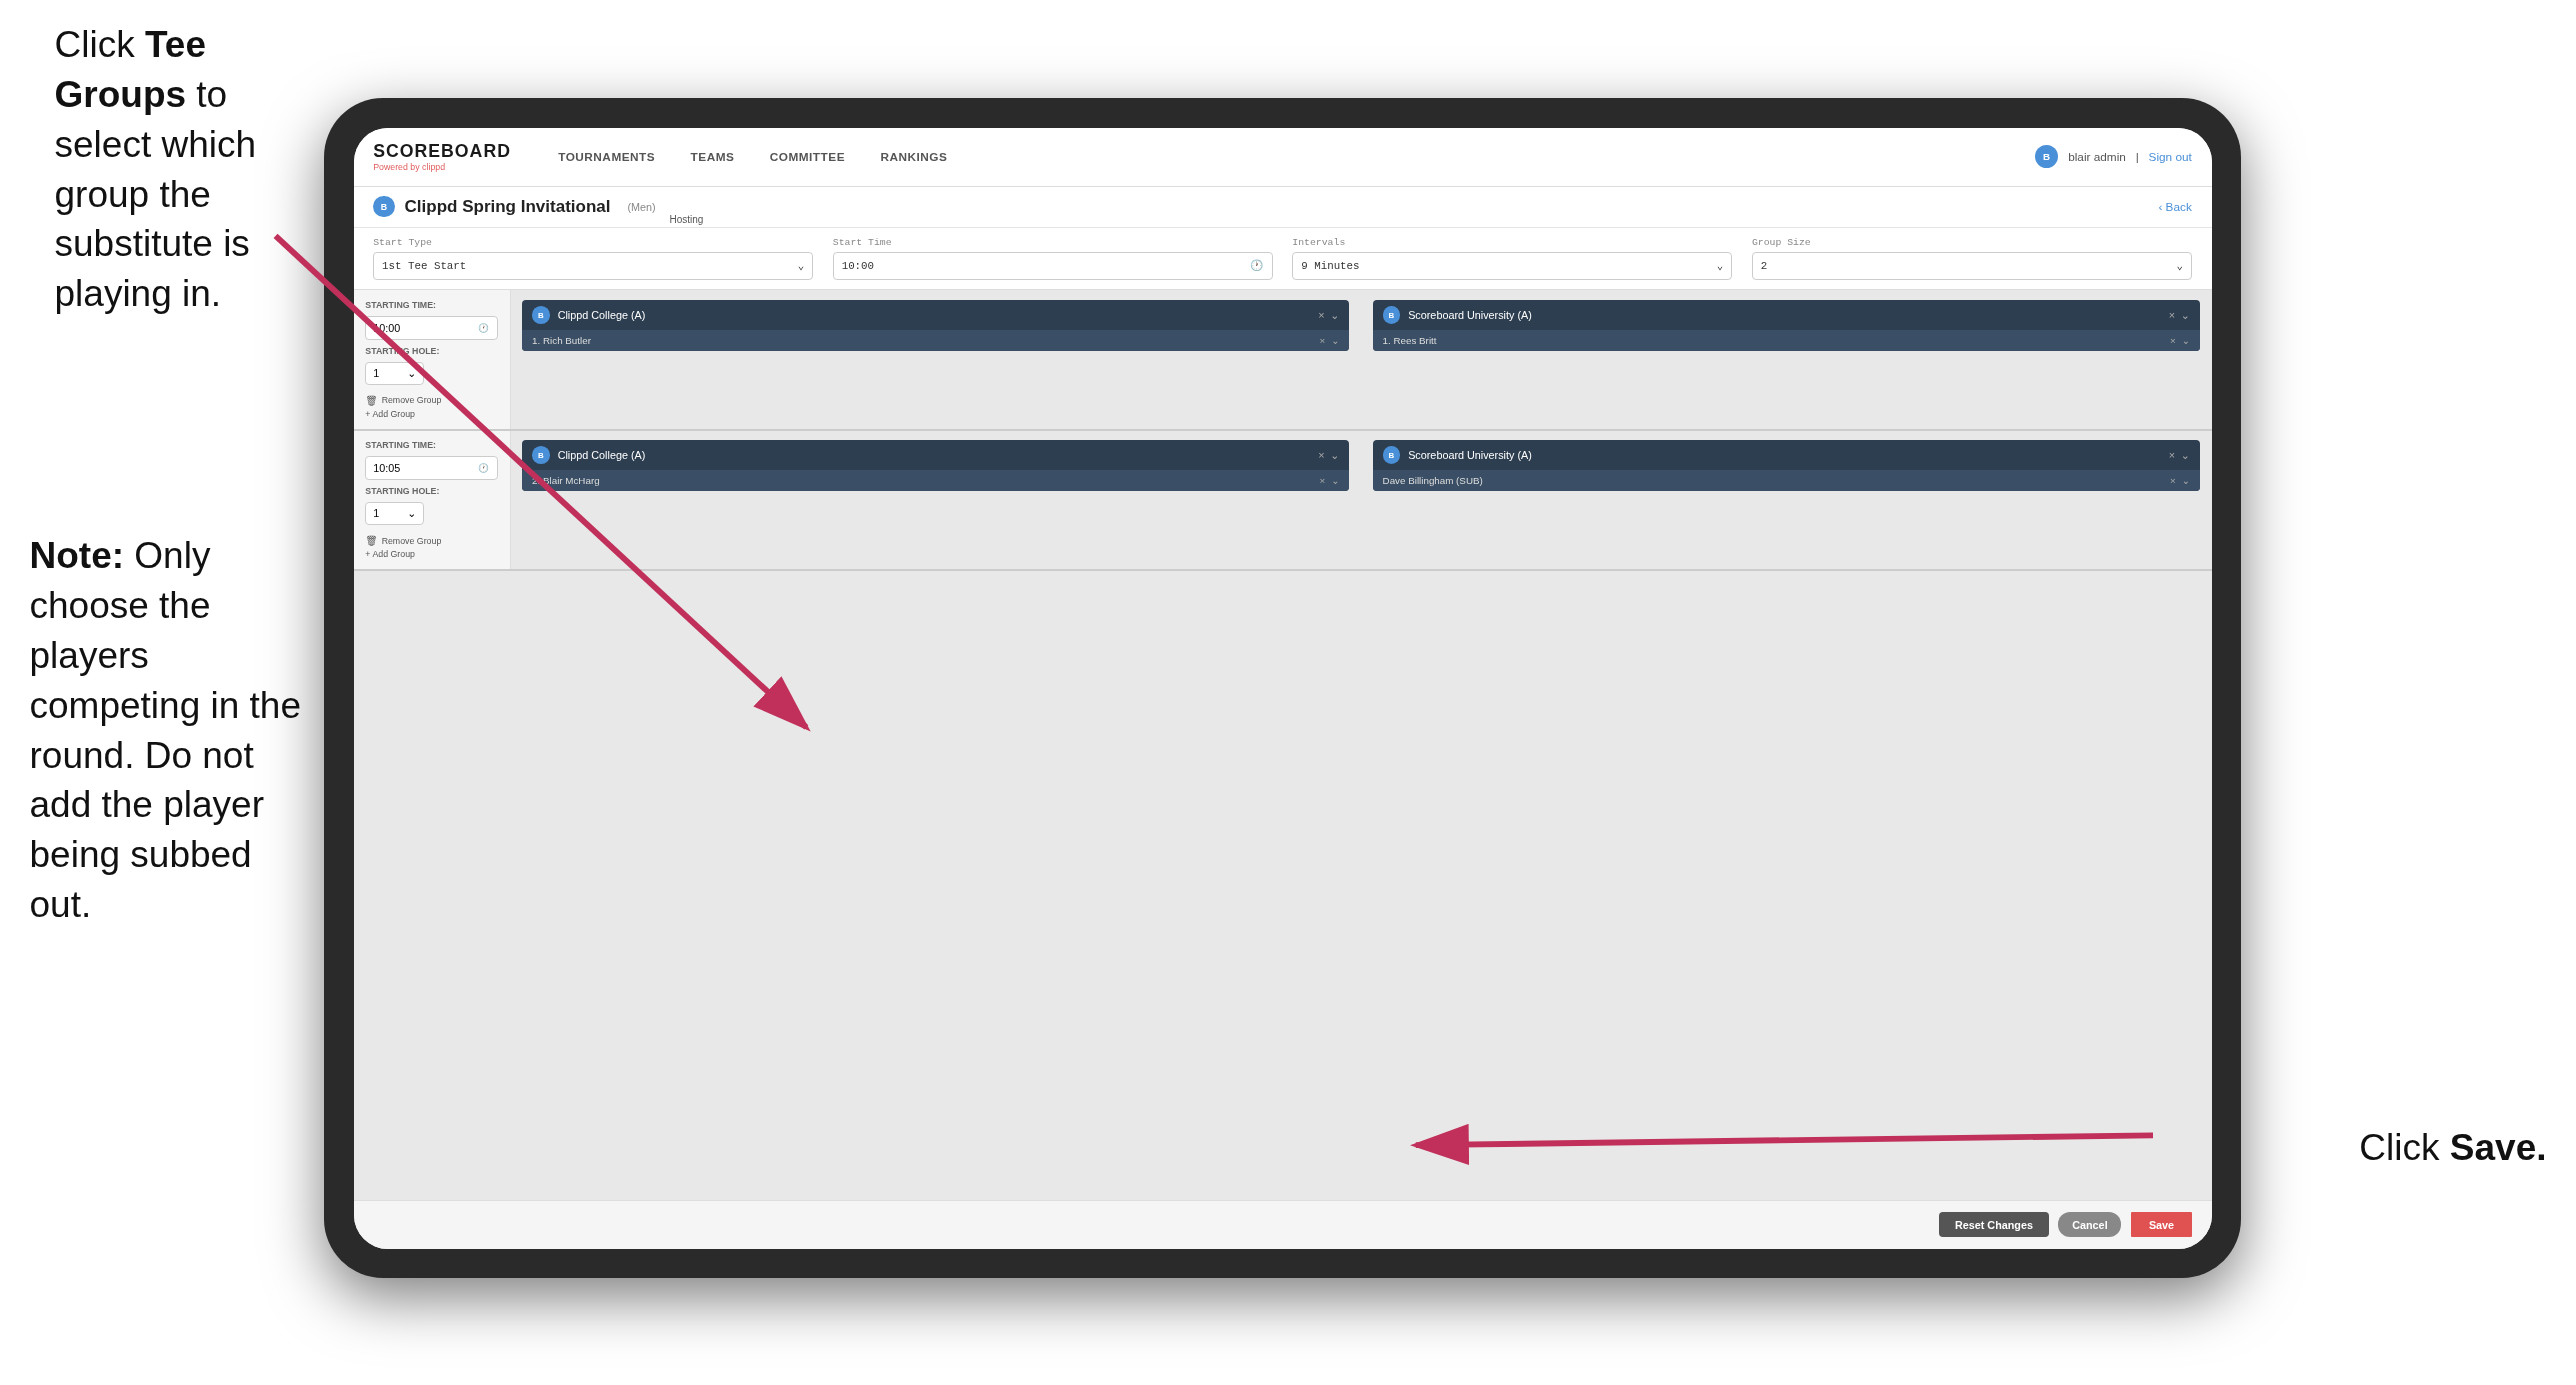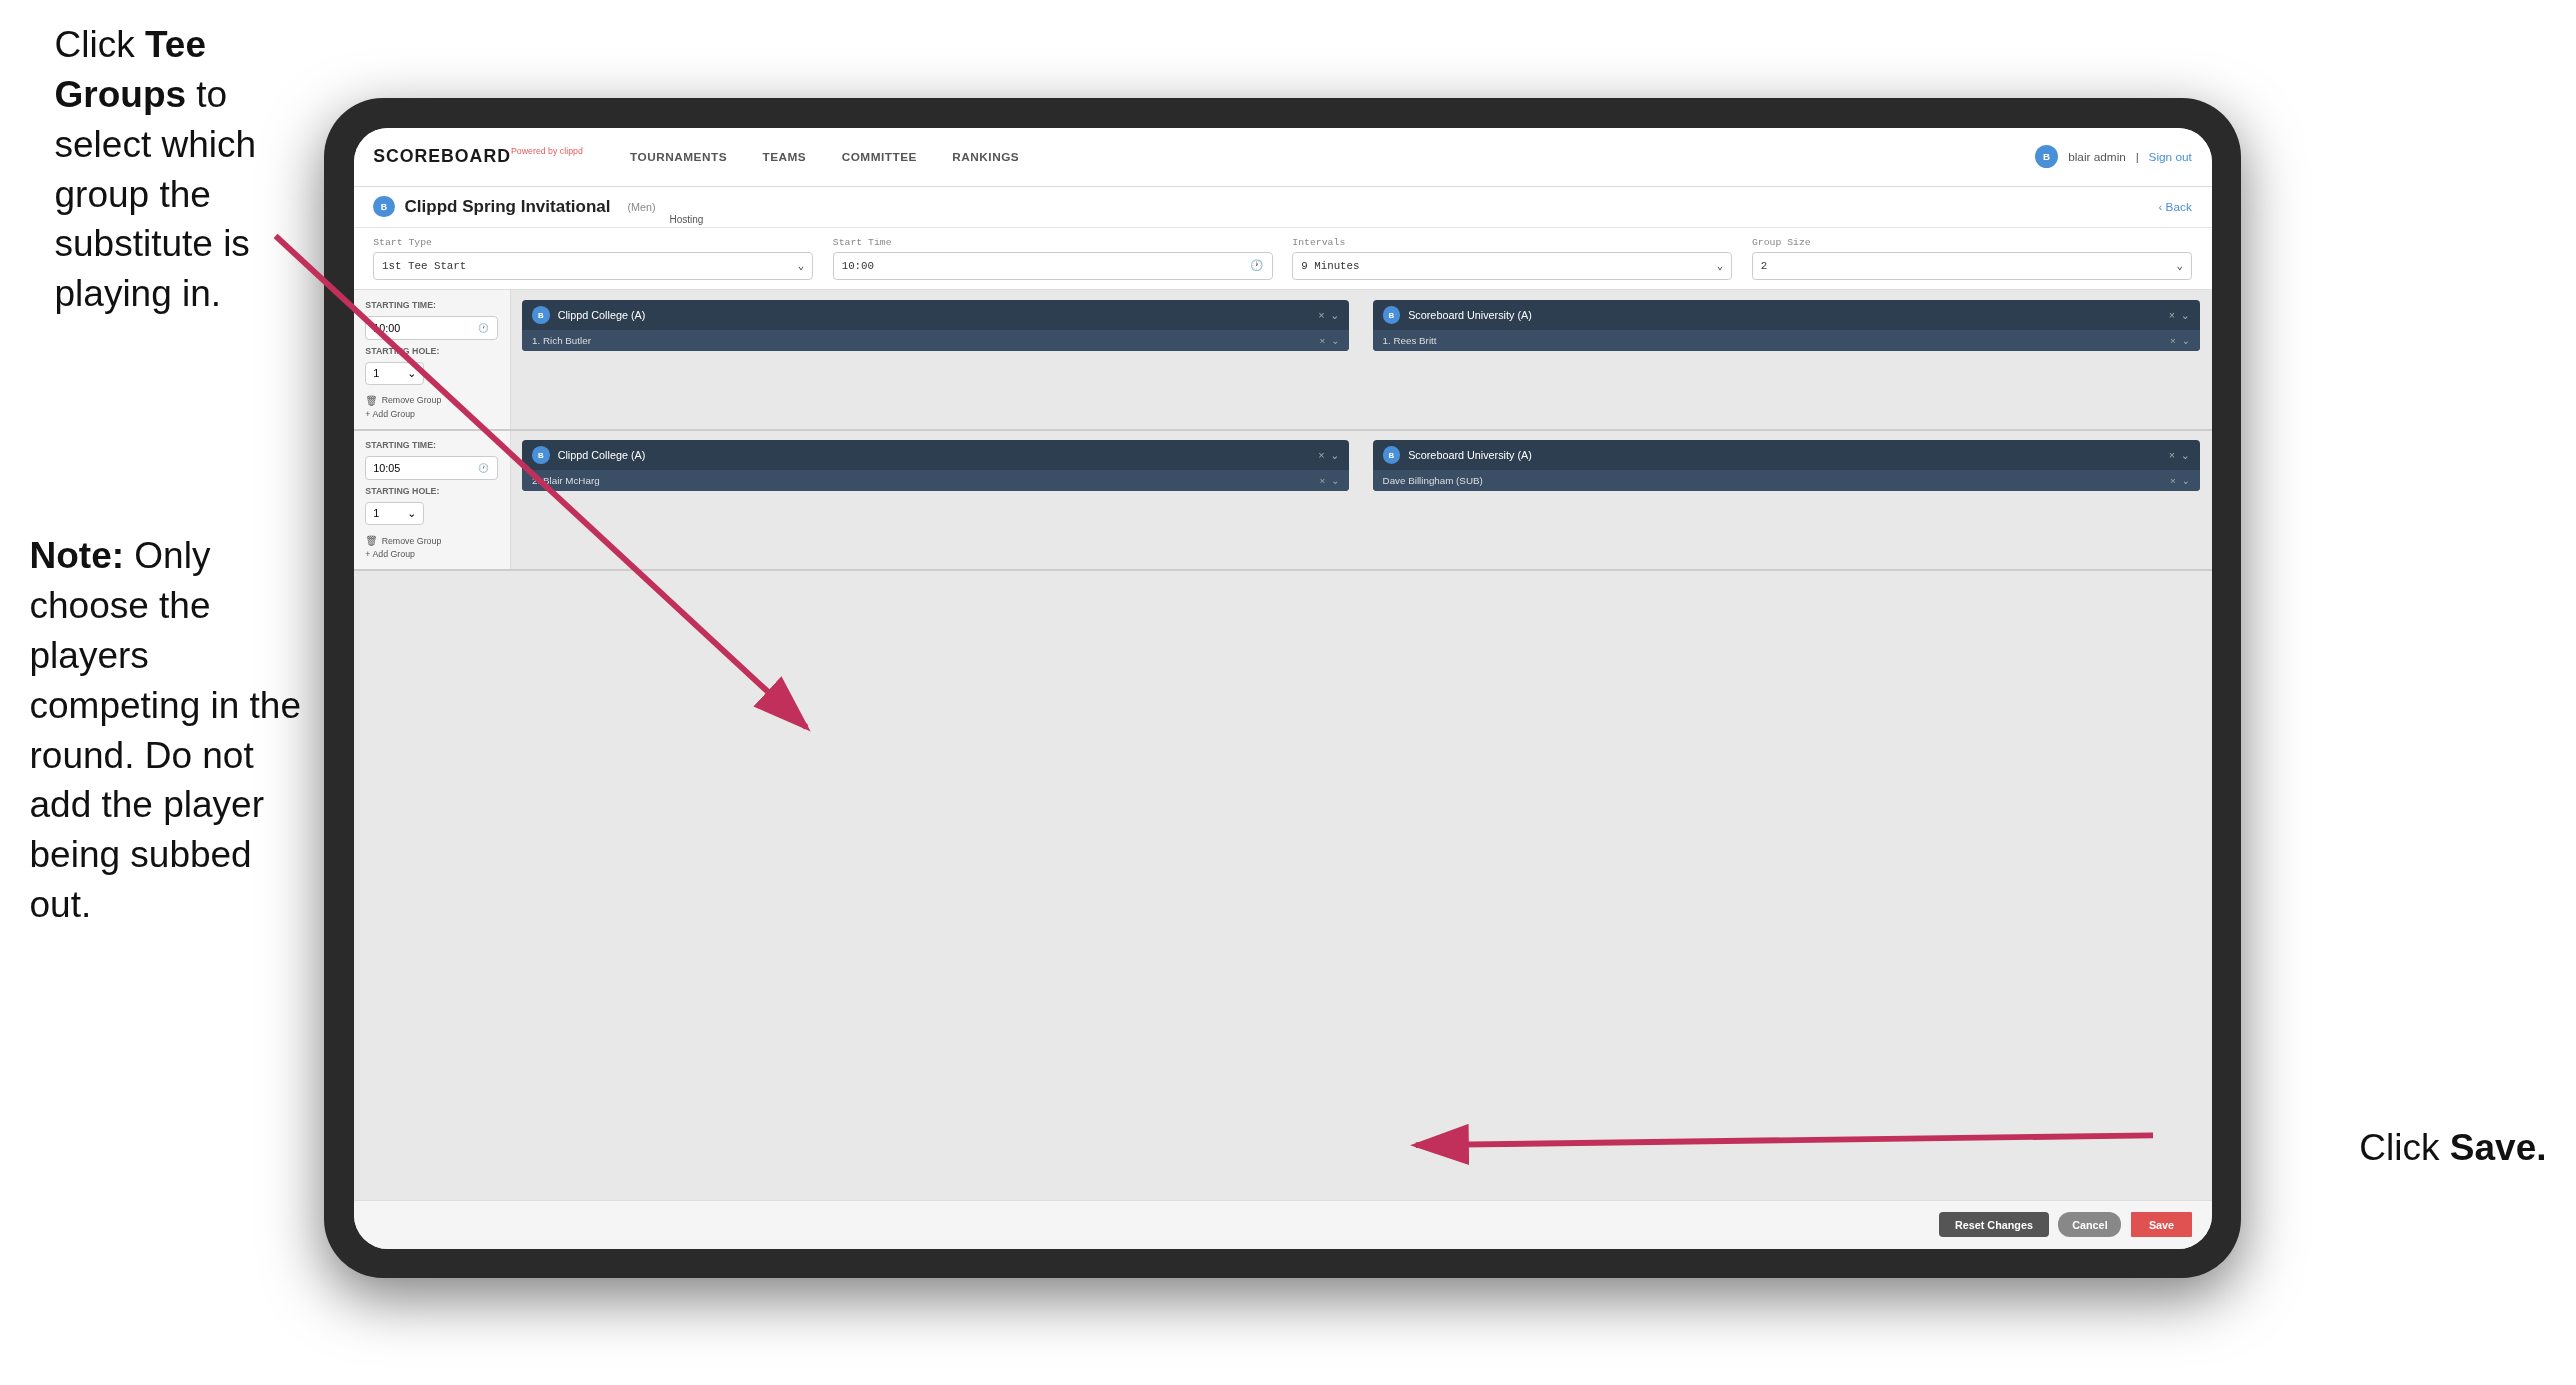--- a/index.html
+++ b/index.html
@@ -76,20 +76,21 @@
       background: #fff;
       height: 59px;
       display: flex;
       align-items: center;
       padding: 0 19.7px;
       border-bottom: 1px solid #ddd;
       flex-shrink: 0;
     }
     .nav-logo {
       display: flex;
+      flex-direction: column;
       margin-right: 29.5px;
     }
     .nav-logo-title {
       font-size: 17.7px;
       font-weight: 900;
       color: #1a1a1a;
       letter-spacing: 1px;
     }
     .nav-logo-sub {
       font-size: 8.8px;

